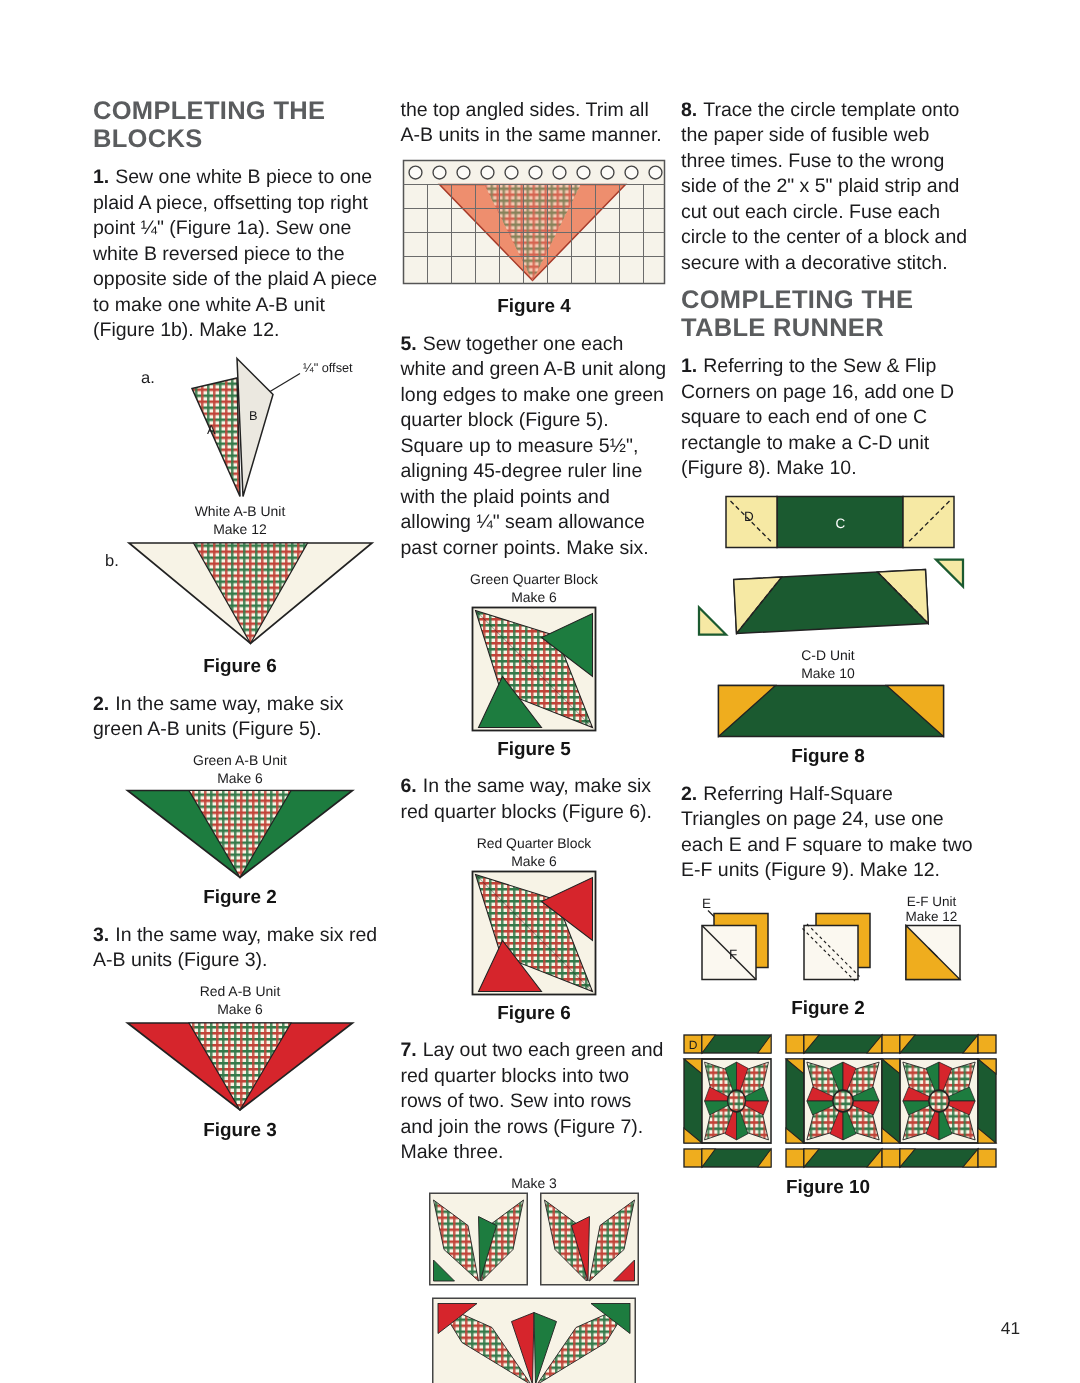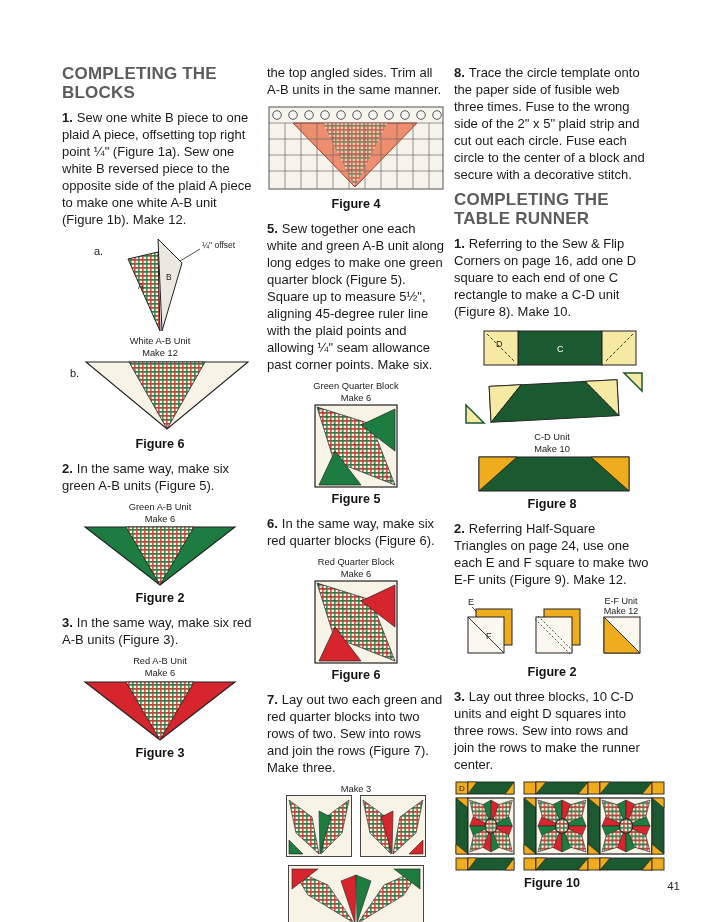--- a/index.html
+++ b/index.html
@@ -276,21 +276,20 @@
           <rect x="82" y="22" width="36" height="36" fill="#fbf8f0" stroke="#222" stroke-width="1"></rect>
           <line x1="81" y1="24" x2="116" y2="59" stroke="#222" stroke-width="0.8" stroke-dasharray="2 2"></line>
           <line x1="84" y1="21" x2="119" y2="56" stroke="#222" stroke-width="0.8" stroke-dasharray="2 2"></line>
           <rect x="150" y="22" width="36" height="36" fill="#fbf8f0" stroke="#222" stroke-width="1"></rect>
           <polygon points="150,22 150,58 186,58" fill="#efad1e" stroke="#222" stroke-width="0.9"></polygon>
           <line x1="165" y1="37" x2="171" y2="43" stroke="#222" stroke-width="0.8"></line>
         </svg>
         <div class="figcap">Figure 2</div>
       </div>
 
-      <p class="step"><b>3.</b><span>Lay out three blocks, 10 C-D units and eight D squares into three rows. Sew into rows and join the rows to make the runner center.</span></p>
 
       <div class="figure">
         <svg width="212" height="92">
 
           <use href="#dsq" x="2" y="2"></use>
           <text x="8" y="11" text-anchor="middle" style="font-size:8px">D</text>
           <use href="#cdh" transform="translate(14,2) scale(0.885,1)"></use>
           <use href="#cdv" x="2" y="18"></use>
           <use href="#sb" transform="translate(14,18) scale(0.852,1.037)"></use>
           <use href="#dsq" x="2" y="78"></use>

